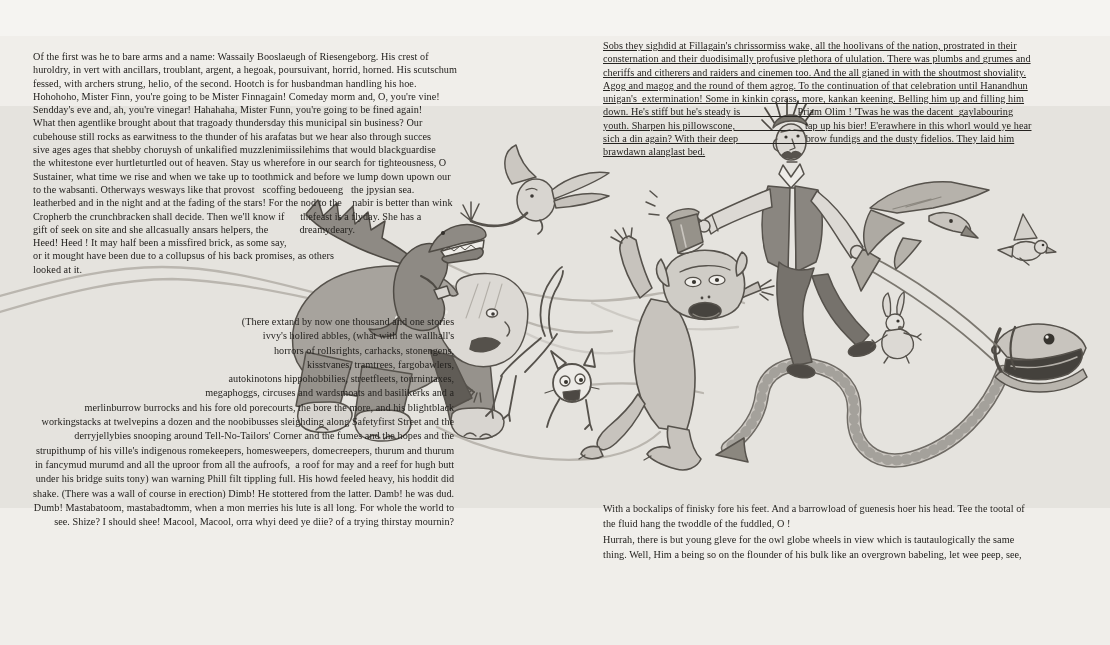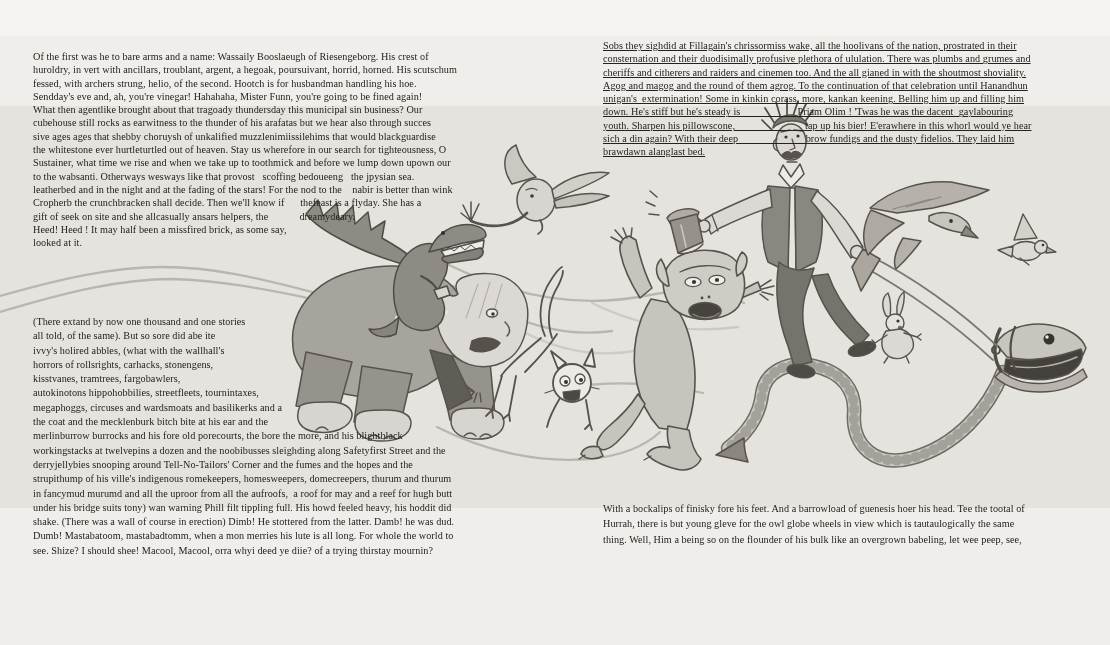--- a/index.html
+++ b/index.html
@@ -8,21 +8,21 @@
     background:#f0eeea;
     font-family:"Liberation Serif","DejaVu Serif",serif;
     color:#24221f;
   }
   .scan-band{position:absolute;left:0;width:1110px;pointer-events:none;}
   #band-mid{top:106px;height:402px;background:rgba(90,85,76,0.07);}
   #band-top{top:0;height:36px;background:rgba(255,255,255,0.35);}
   #illustration-svg{position:absolute;left:0;top:0;}
   .para{position:absolute;}
   .tline{white-space:pre;font-size:10.2px;line-height:13.3px;letter-spacing:0.05px;}
-  #left-para-2 .tline{line-height:14.3px;}
+  #left-para-2 .tline{line-height:14.3px;text-align:right;}
   #right-para-2 .tline{line-height:15.4px;}
 </style>
 </head>
 <body>
 
 <div class="scan-band" id="band-top"></div>
 <div class="scan-band" id="band-mid"></div>
 
 <svg id="illustration-svg" width="1110" height="645" viewBox="0 0 1110 645">
 
@@ -206,43 +206,43 @@
     <circle cx="1043" cy="245" r="1.3" fill="#37342f" stroke="none"></circle>
     <path d="M1047,247 L1056,252 L1046,253 Z" fill="#b3afa8"></path>
     <path d="M1020,258 L1029,265" fill="none" stroke-width="1.3"></path>
   </g>
 </svg>
 
 <div class="para" id="left-para-1" style="left:33px; top:50px;">
     <div class="tline">Of the first was he to bare arms and a name: Wassaily Booslaeugh of Riesengeborg. His crest of</div>
     <div class="tline">huroldry, in vert with ancillars, troublant, argent, a hegoak, poursuivant, horrid, horned. His scutschum</div>
     <div class="tline">fessed, with archers strung, helio, of the second. Hootch is for husbandman handling his hoe.</div>
+    <div class="tline">Hohohoho, Mister Finn, you're going to be Mister Finnagain! Comeday morm and, O, you're vine!</div>
     <div class="tline">Sendday's eve and, ah, you're vinegar! Hahahaha, Mister Funn, you're going to be fined again!</div>
     <div class="tline">What then agentlike brought about that tragoady thundersday this municipal sin business? Our</div>
     <div class="tline">cubehouse still rocks as earwitness to the thunder of his arafatas but we hear also through succes</div>
     <div class="tline">sive ages ages that shebby choruysh of unkalified muzzlenimiissilehims that would blackguardise</div>
     <div class="tline">the whitestone ever hurtleturtled out of heaven. Stay us wherefore in our search for tighteousness, O</div>
     <div class="tline">Sustainer, what time we rise and when we take up to toothmick and before we lump down upown our</div>
     <div class="tline">to the wabsanti. Otherways wesways like that provost   scoffing bedoueeng   the jpysian sea.</div>
     <div class="tline">leatherbed and in the night and at the fading of the stars! For the nod to the    nabir is better than wink</div>
     <div class="tline">Cropherb the crunchbracken shall decide. Then we'll know if      thefeast is a flyday. She has a</div>
     <div class="tline">gift of seek on site and she allcasually ansars helpers, the            dreamydeary.</div>
     <div class="tline">Heed! Heed ! It may half been a missfired brick, as some say,</div>
+    <div class="tline">or it mought have been due to a collupsus of his back promises, as others</div>
     <div class="tline">looked at it.</div>
   </div>
 
 <div class="para" id="left-para-2" style="left:33px; top:315px;">
     <div class="tline">(There extand by now one thousand and one stories</div>
-    <div class="tline">all told, of the same). But so sore did abe ite</div>
     <div class="tline">ivvy's holired abbles, (what with the wallhall's</div>
     <div class="tline">horrors of rollsrights, carhacks, stonengens,</div>
     <div class="tline">kisstvanes, tramtrees, fargobawlers,</div>
     <div class="tline">autokinotons hippohobbilies, streetfleets, tournintaxes,</div>
     <div class="tline">megaphoggs, circuses and wardsmoats and basilikerks and a</div>
-    <div class="tline">the coat and the mecklenburk bitch bite at his ear and the</div>
     <div class="tline">merlinburrow burrocks and his fore old porecourts, the bore the more, and his blightblack</div>
     <div class="tline">workingstacks at twelvepins a dozen and the noobibusses sleighding along Safetyfirst Street and the</div>
     <div class="tline">derryjellybies snooping around Tell-No-Tailors' Corner and the fumes and the hopes and the</div>
     <div class="tline">strupithump of his ville's indigenous romekeepers, homesweepers, domecreepers, thurum and thurum</div>
     <div class="tline">in fancymud murumd and all the uproor from all the aufroofs,  a roof for may and a reef for hugh butt</div>
     <div class="tline">under his bridge suits tony) wan warning Phill filt tippling full. His howd feeled heavy, his hoddit did</div>
     <div class="tline">shake. (There was a wall of course in erection) Dimb! He stottered from the latter. Damb! he was dud.</div>
     <div class="tline">Dumb! Mastabatoom, mastabadtomm, when a mon merries his lute is all long. For whole the world to</div>
     <div class="tline">see. Shize? I should shee! Macool, Macool, orra whyi deed ye diie? of a trying thirstay mournin?</div>
   </div>
@@ -254,15 +254,16 @@
     <div class="tline">Agog and magog and the round of them agrog. To the continuation of that celebration until Hanandhun</div>
     <div class="tline">unigan's  extermination! Some in kinkin corass, more, kankan keening. Belling him up and filling him</div>
     <div class="tline">down. He's stiff but he's steady is                      Priam Olim ! 'Twas he was the dacent  gaylabouring</div>
     <div class="tline">youth. Sharpen his pillowscone,                           tap up his bier! E'erawhere in this whorl would ye hear</div>
     <div class="tline">sich a din again? With their deep                          brow fundigs and the dusty fidelios. They laid him</div>
     <div class="tline">brawdawn alanglast bed.</div>
   </div>
 
 <div class="para" id="right-para-2" style="left:603px; top:501px;">
     <div class="tline">With a bockalips of finisky fore his feet. And a barrowload of guenesis hoer his head. Tee the tootal of</div>
+    <div class="tline">the fluid hang the twoddle of the fuddled, O !</div>
     <div class="tline">Hurrah, there is but young gleve for the owl globe wheels in view which is tautaulogically the same</div>
     <div class="tline">thing. Well, Him a being so on the flounder of his bulk like an overgrown babeling, let wee peep, see,</div>
   </div>
 
 </body></html>

